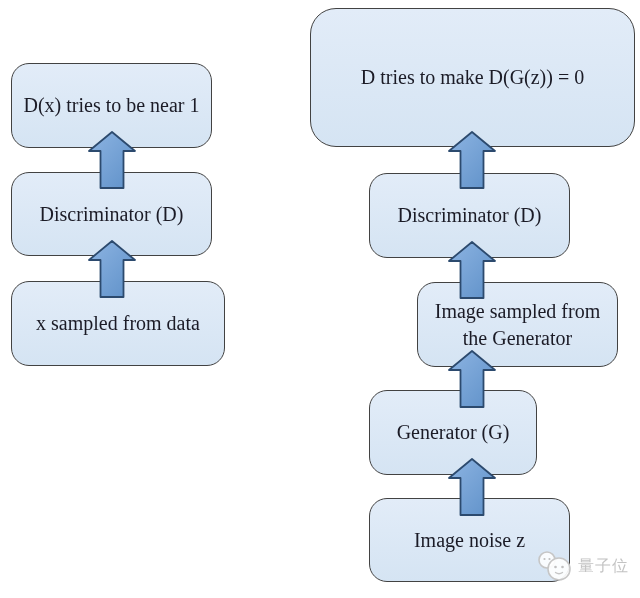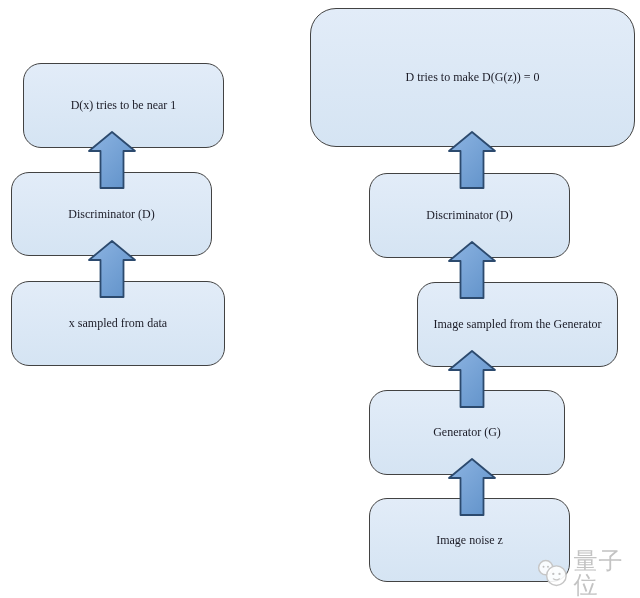--- a/index.html
+++ b/index.html
@@ -19,21 +19,21 @@
     position: absolute;
     box-sizing: border-box;
     background: linear-gradient(180deg, #e2ecf8 0%, #d5e4f3 100%);
     border: 1.4px solid #424242;
     border-radius: 18px;
     display: flex;
     align-items: center;
     justify-content: center;
     text-align: center;
     color: #1b1b26;
-    font-size: 12px;
+    font-size: 20px;
     line-height: 1.35;
     z-index: 1;
   }
   .box.big {
     border-radius: 26px;
   }
   .box .lbl {
     display: block;
     padding: 0 10px;
   }
@@ -47,42 +47,42 @@
   .watermark {
     position: absolute;
     left: 536px;
     top: 549px;
     display: flex;
     align-items: center;
     z-index: 3;
   }
   .watermark .wm-text {
     font-family: "DejaVu Sans", sans-serif;
-    font-size: 24px;
+    font-size: 16px;
     color: #c3c3c3;
     letter-spacing: 1px;
     margin-left: 2px;
     line-height: 1;
   }
 </style>
 </head>
 <body>
 
 <div class="canvas">
 
   <svg width="0" height="0" style="position:absolute" aria-hidden="true">
     <defs>
       <linearGradient id="arrowGrad" x1="0" y1="0" x2="1" y2="1">
         <stop offset="0" stop-color="#8db4e2"></stop>
         <stop offset="1" stop-color="#5e90c8"></stop>
       </linearGradient>
     </defs>
   </svg>
 
-  <div class="box" style="left:11px; top:63px; width:201px; height:85px;margin-left:12px;">
+  <div class="box" style="left:11px; top:63px; width:201px; height:85px;">
     <span class="lbl">D(x) tries to be near 1</span>
   </div>
 
   <div class="box" style="left:11px; top:172px; width:201px; height:84px;">
     <span class="lbl">Discriminator (D)</span>
   </div>
 
   <div class="box" style="left:11px; top:281px; width:214px; height:85px;">
     <span class="lbl">x sampled from data</span>
   </div>
@@ -94,21 +94,21 @@
   </div>
 
   <div class="box" style="left:369px; top:173px; width:201px; height:85px;">
     <span class="lbl">Discriminator (D)</span>
   </div>
 
   <div class="box" style="left:369px; top:282px; width:201px; height:85px;margin-left:48px;">
     <span class="lbl narrow">Image sampled from the Generator</span>
   </div>
 
-  <div class="box" style="left:369px; top:390px; width:196px; height:85px;">
+  <div class="box" style="left:369px; top:390px; width:168px; height:85px;">
     <span class="lbl">Generator (G)</span>
   </div>
 
   <div class="box" style="left:369px; top:498px; width:201px; height:84px;">
     <span class="lbl">Image noise z</span>
   </div>
 
   <svg class="arrow" style="left:85px; top:130px;" width="54" height="60" viewBox="0 0 54 60">
     <polygon points="27,2 50,21 38.5,21 38.5,58 15.5,58 15.5,21 4,21" fill="url(#arrowGrad)" stroke="#2c4a6e" stroke-width="1.8" stroke-linejoin="round"></polygon>
   </svg>

